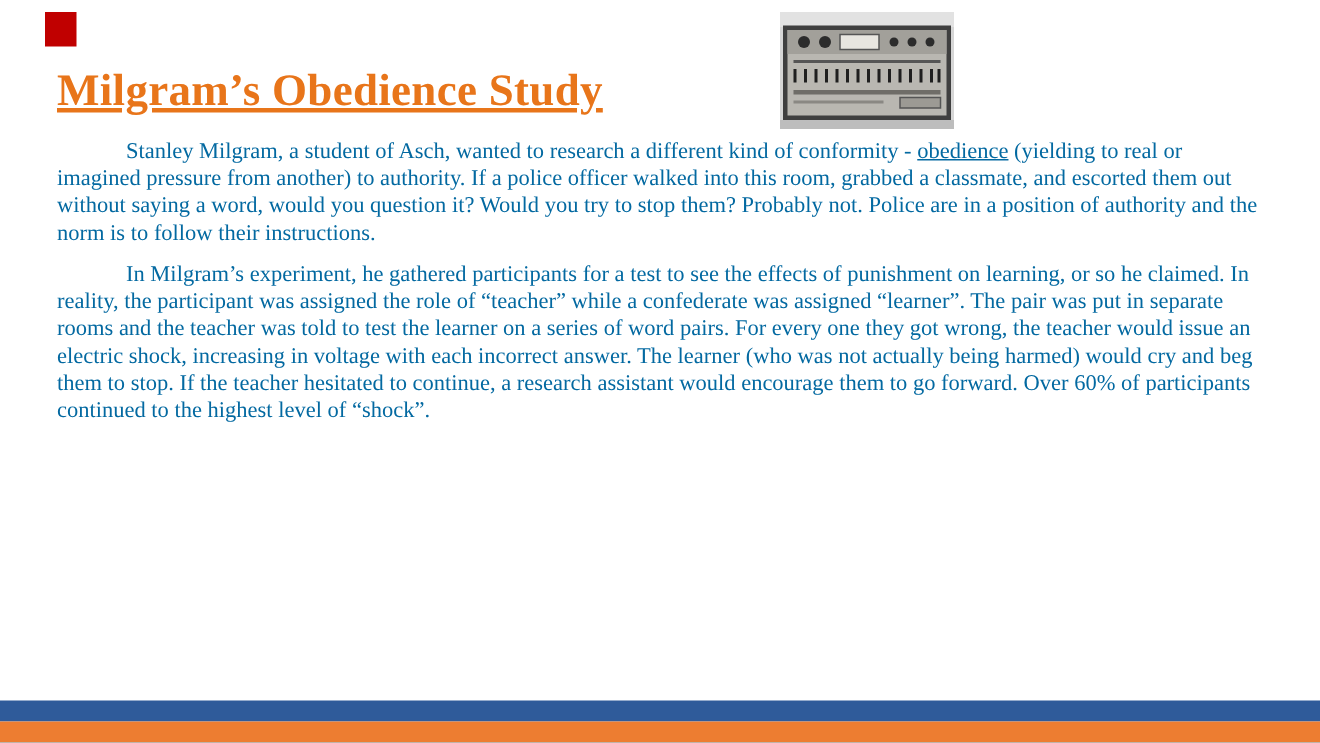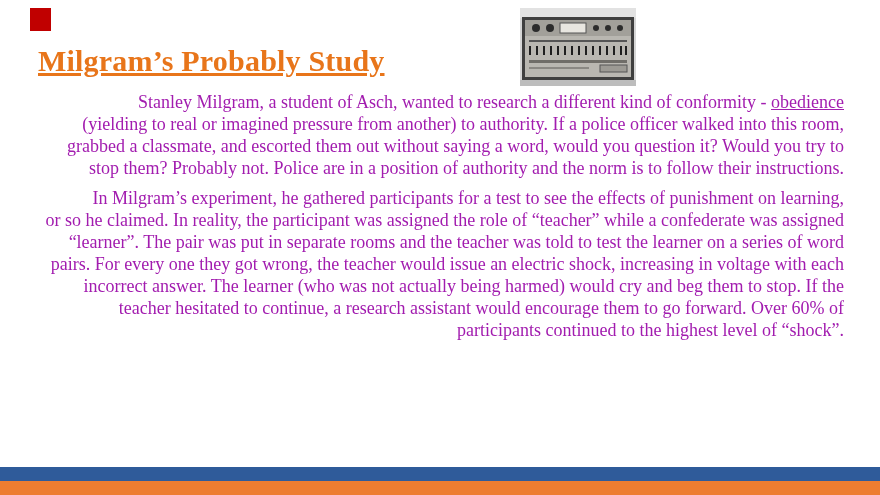--- a/index.html
+++ b/index.html
@@ -41,25 +41,25 @@
   .title {
     margin: 0 0 14px 0;
     font-size: 30px;
     font-weight: bold;
     color: var(--title_orange, #E8751A);
     text-decoration: underline;
     letter-spacing: 0.2px;
   }
   .para {
     margin: 0 0 9px 0;
-    font-size: 18px;
+    font-size: 15px;
     line-height: 1.215;
-    color: #a21caf;
+    color: #0369a1;
     text-indent: 46px;
-    text-align: right;
+    text-align: left;
   }
   .para .u { text-decoration: underline; }
   .bar {
     position: absolute;
     left: 0;
     width: 880px;
   }
   .bar-blue {
     bottom: 14px;
     height: 14px;
@@ -119,21 +119,21 @@
 
       <rect x="9" y="52" width="98" height="3" fill="#6f6d68"></rect>
       <rect x="9" y="59" width="60" height="2" fill="#8a8883"></rect>
       <rect x="80" y="57" width="27" height="7" fill="#9c9a94" stroke="#555" stroke-width="1"></rect>
 
       <rect x="0" y="72" width="116" height="6" fill="#bdbdbd"></rect>
     </svg>
   </div>
 
   <div class="content">
-    <h1 class="title">Milgram’s Probably Study</h1>
+    <h1 class="title">Milgram’s Obedience Study</h1>
 
     <p class="para"><span>Stanley Milgram, a student of Asch, wanted to research a different kind of conformity - </span><span class="u">obedience</span><span> (yielding to real or imagined pressure from another) to authority. If a police officer walked into this room, grabbed a classmate, and escorted them out without saying a word, would you question it? Would you try to stop them? Probably not. Police are in a position of authority and the norm is to follow their instructions.</span></p>
 
     <p class="para">In Milgram’s experiment, he gathered participants for a test to see the effects of punishment on learning, or so he claimed. In reality, the participant was assigned the role of “teacher” while a confederate was assigned “learner”. The pair was put in separate rooms and the teacher was told to test the learner on a series of word pairs. For every one they got wrong, the teacher would issue an electric shock, increasing in voltage with each incorrect answer. The learner (who was not actually being harmed) would cry and beg them to stop. If the teacher hesitated to continue, a research assistant would encourage them to go forward. Over 60% of participants continued to the highest level of “shock”.</p>
   </div>
 
   <div class="bar bar-blue"></div>
   <div class="bar bar-orange"></div>
 
 </div>

